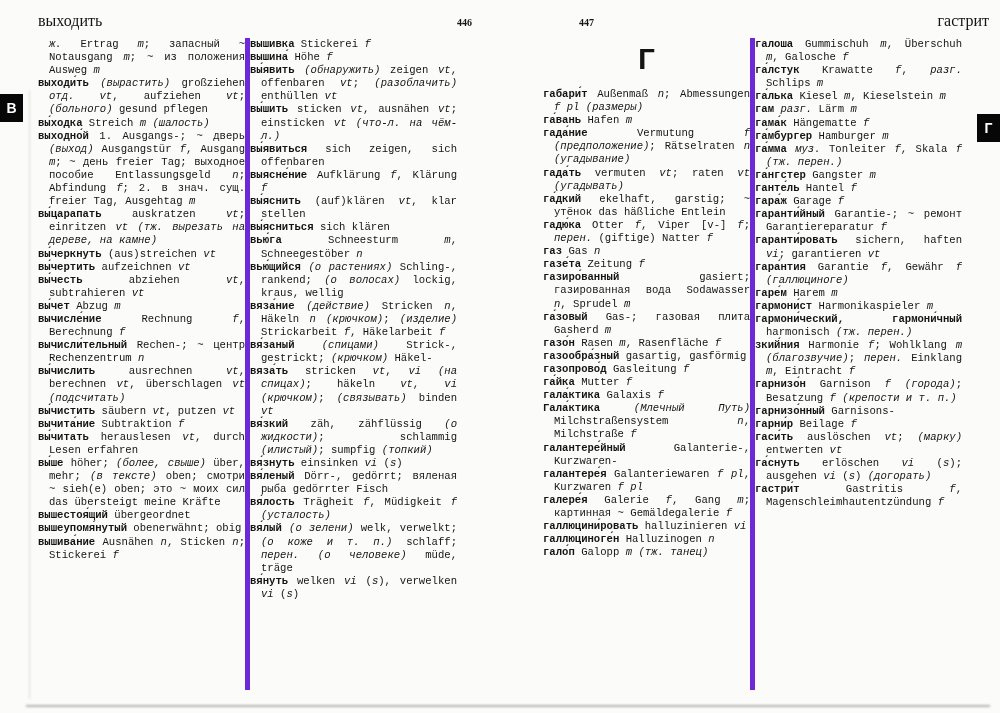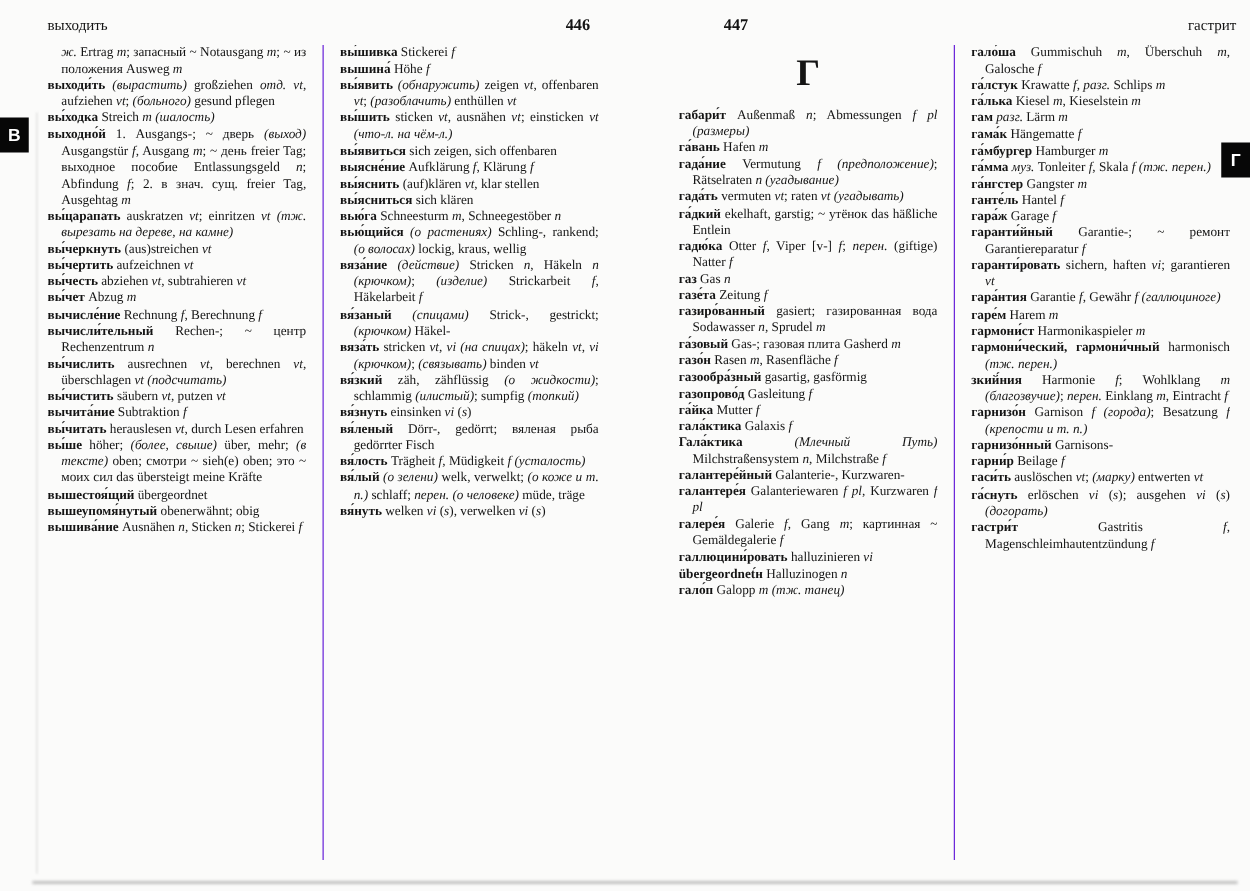--- a/index.html
+++ b/index.html
@@ -5,27 +5,27 @@
   html,body{margin:0;padding:0;background:#e9e9e9;}
   .scan{
     position:relative;width:1000px;height:713px;background:#fbfbfa;
     font-family:"Liberation Serif","DejaVu Serif",serif;color:#141414;
     overflow:hidden;margin:0 auto;
   }
   .page{position:absolute;top:12px;}
   .page-left{left:38px;width:448px;}
   .page-right{left:543px;width:446px;}
   .page-header{display:flex;justify-content:space-between;align-items:baseline;font-size:12px;margin-bottom:8px;}
-  .guide-word{font-size:12px;}
-  .page-num{font-weight:bold;font-size:13px;}
+  .guide-word{font-size:16px;}
+  .page-num{font-weight:bold;font-size:10px;}
   .page-left .page-num{margin-right:14px;}
   .page-right .page-num{margin-left:36px;}
   .columns{display:flex;align-items:flex-start;}
-  .col{width:207px;height:652px;overflow:hidden;text-align:justify;}
-  .col + .col{margin-left:13px;padding-left:13px;border-left:1px solid #6d28d9;}
+  .col{width:207px;height:652px;overflow:hidden;text-align:justify;font-family:Liberation Mono, monospace;}
+  .col + .col{border-left:5px solid #6d28d9;}
   .entry{margin:0;font-size:10.6px;line-height:13.1px;padding-left:11px;text-indent:-11px;}
   .entry.cont{text-indent:0;}
   .entry b{font-weight:bold;}
   .section-letter{text-align:center;font-size:30px;font-weight:bold;line-height:1;margin:8px 0 12px;}
   .tab{
     position:absolute;width:23px;height:28px;background:#070707;color:#fff;
     font-family:"Liberation Sans","DejaVu Sans",sans-serif;font-weight:bold;font-size:14px;
     display:flex;align-items:center;justify-content:center;
   }
   .tab-left{left:0;top:94px;}
@@ -113,21 +113,21 @@
           <p class="entry"><b>газо́н</b> Rasen <i>m</i>, Rasenfläche <i>f</i></p>
           <p class="entry"><b>газообра́зный</b> gasartig, gasförmig</p>
           <p class="entry"><b>газопрово́д</b> Gasleitung <i>f</i></p>
           <p class="entry"><b>га́йка</b> Mutter <i>f</i></p>
           <p class="entry"><b>гала́ктика</b> Galaxis <i>f</i></p>
           <p class="entry"><b>Гала́ктика</b> <i>(Млечный Путь)</i> Milchstraßensystem <i>n</i>, Milchstraße <i>f</i></p>
           <p class="entry"><b>галантере́йный</b> Galanterie-, Kurzwaren-</p>
           <p class="entry"><b>галантере́я</b> Galanteriewaren <i>f</i> <i>pl</i>, Kurzwaren <i>f</i> <i>pl</i></p>
           <p class="entry"><b>галере́я</b> Galerie <i>f</i>, Gang <i>m</i>; картинная ~ Gemäldegalerie <i>f</i></p>
           <p class="entry"><b>галлюцини́ровать</b> halluzinieren <i>vi</i></p>
-          <p class="entry"><b>übergeordnet́н</b> Halluzinogen <i>n</i></p>
+          <p class="entry"><b>галлюциноге́н</b> Halluzinogen <i>n</i></p>
           <p class="entry"><b>гало́п</b> Galopp <i>m</i> <i>(<i>тж.</i> танец)</i></p>
         </div>
       <div class="col">
           <p class="entry"><b>гало́ша</b> Gummischuh <i>m</i>, Überschuh <i>m</i>, Galosche <i>f</i></p>
           <p class="entry"><b>га́лстук</b> Krawatte <i>f</i>, <i>разг.</i> Schlips <i>m</i></p>
           <p class="entry"><b>га́лька</b> Kiesel <i>m</i>, Kieselstein <i>m</i></p>
           <p class="entry"><b>гам</b> <i>разг.</i> Lärm <i>m</i></p>
           <p class="entry"><b>гама́к</b> Hängematte <i>f</i></p>
           <p class="entry"><b>га́мбургер</b> Hamburger <i>m</i></p>
           <p class="entry"><b>га́мма</b> <i>муз.</i> Tonleiter <i>f</i>, Skala <i>f</i> <i>(<i>тж.</i> <i>перен.</i>)</i></p>

